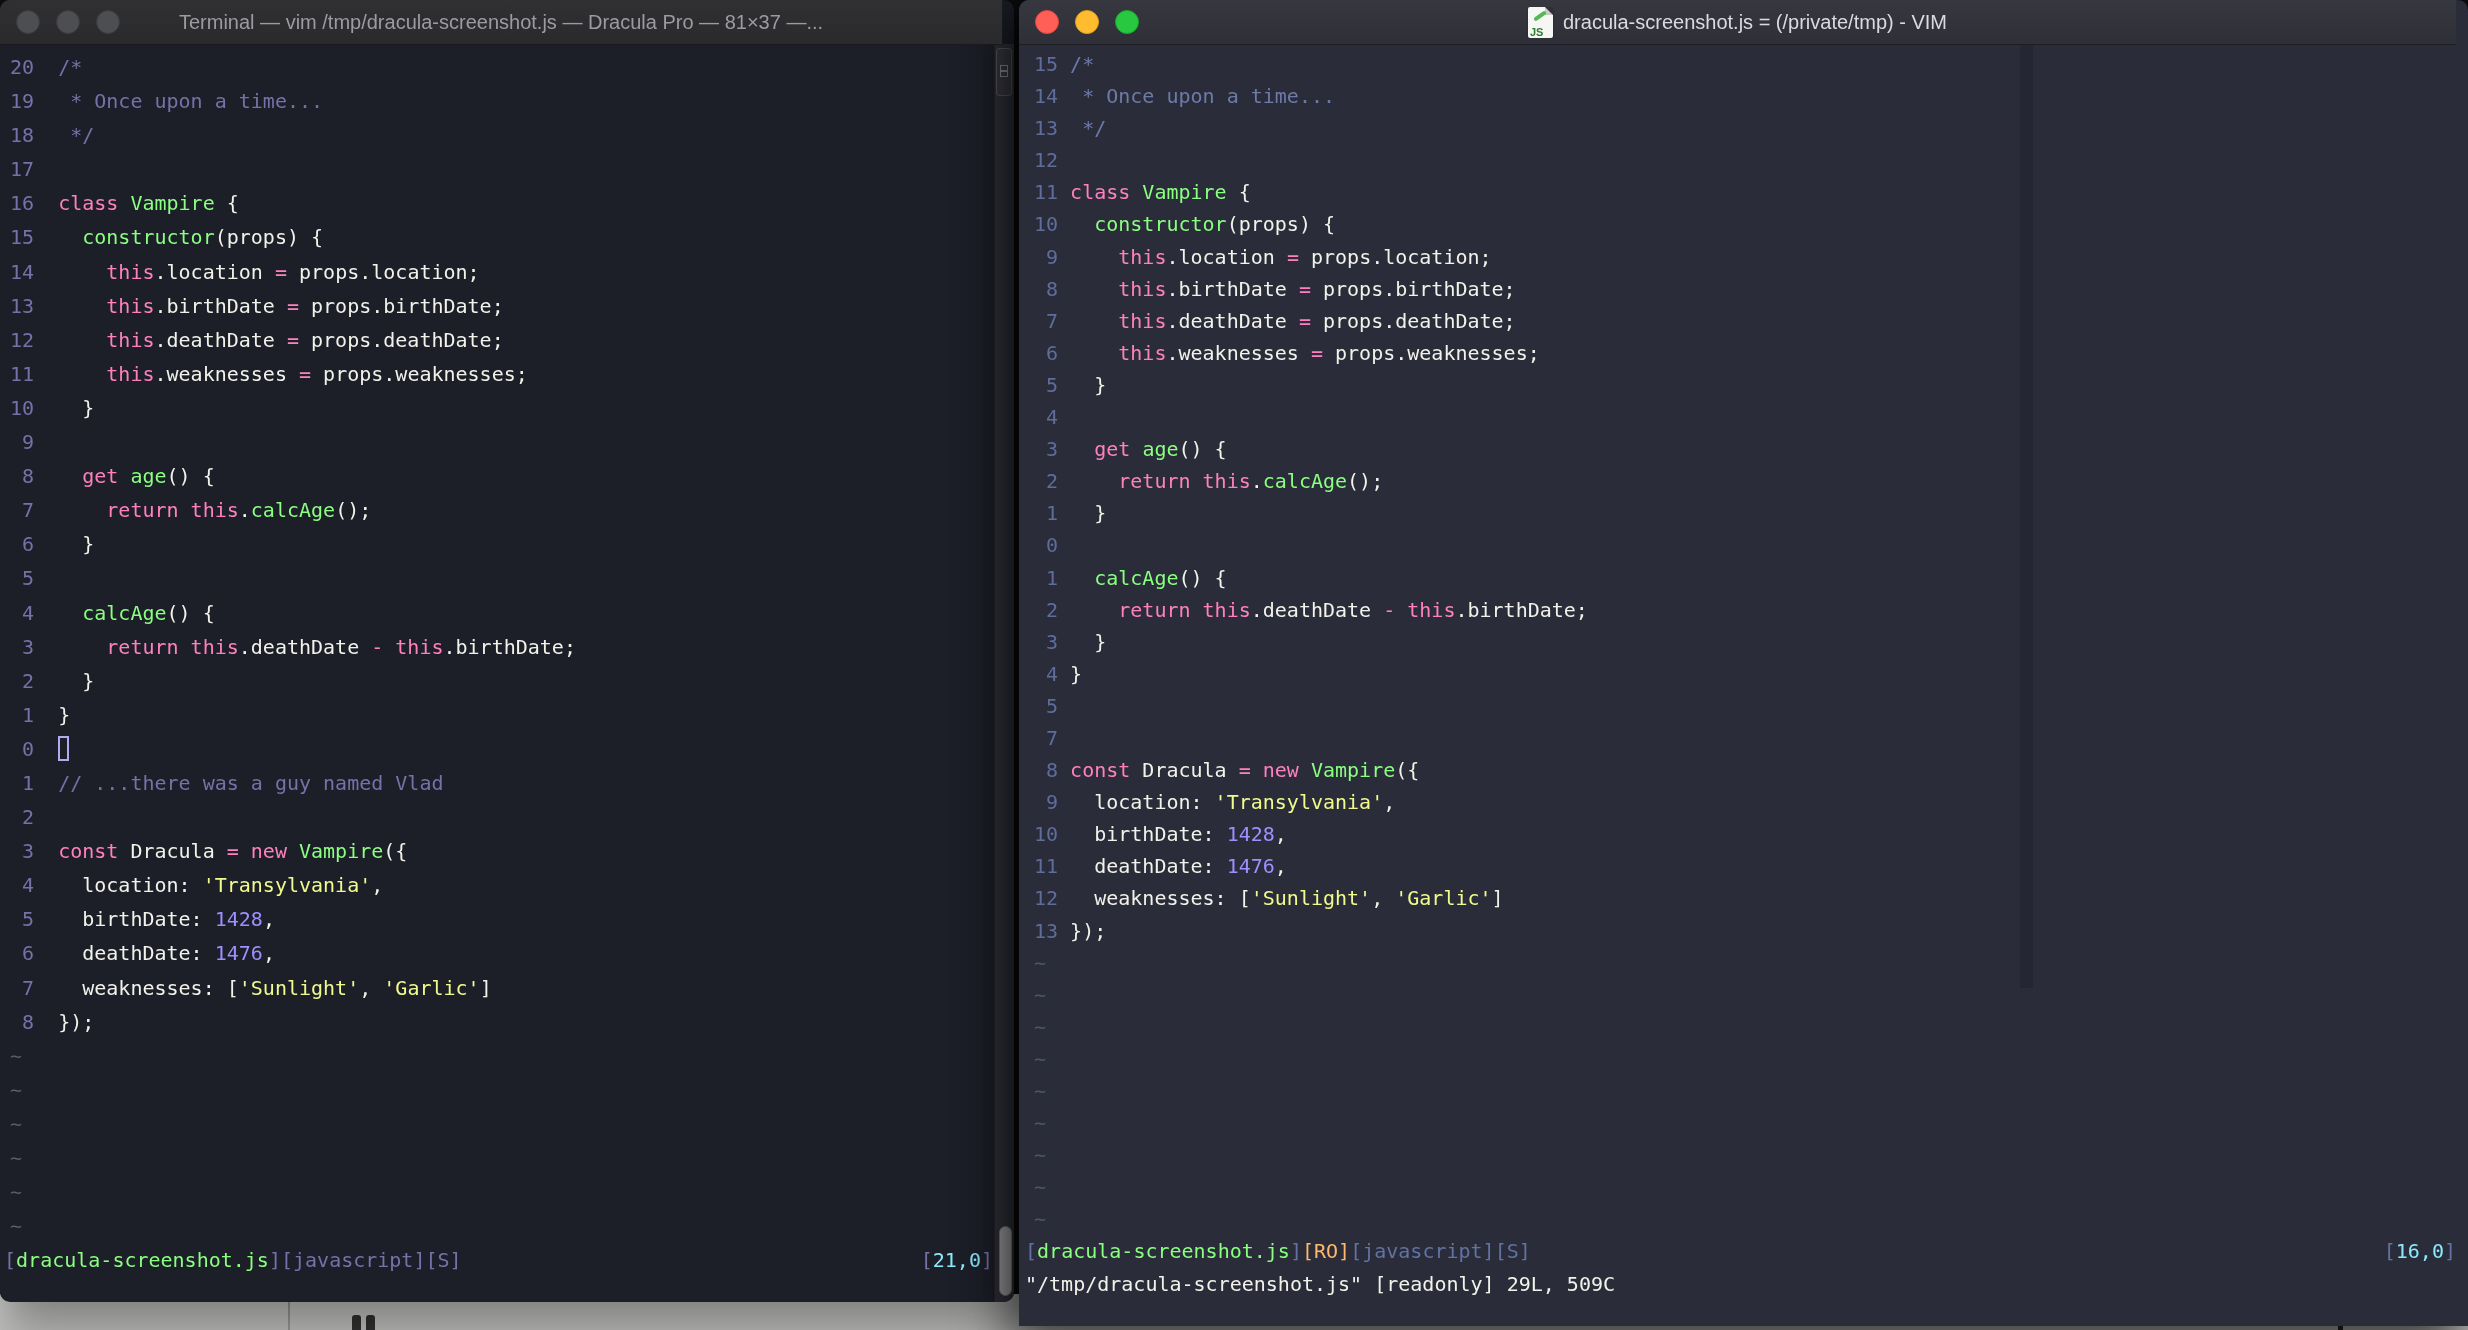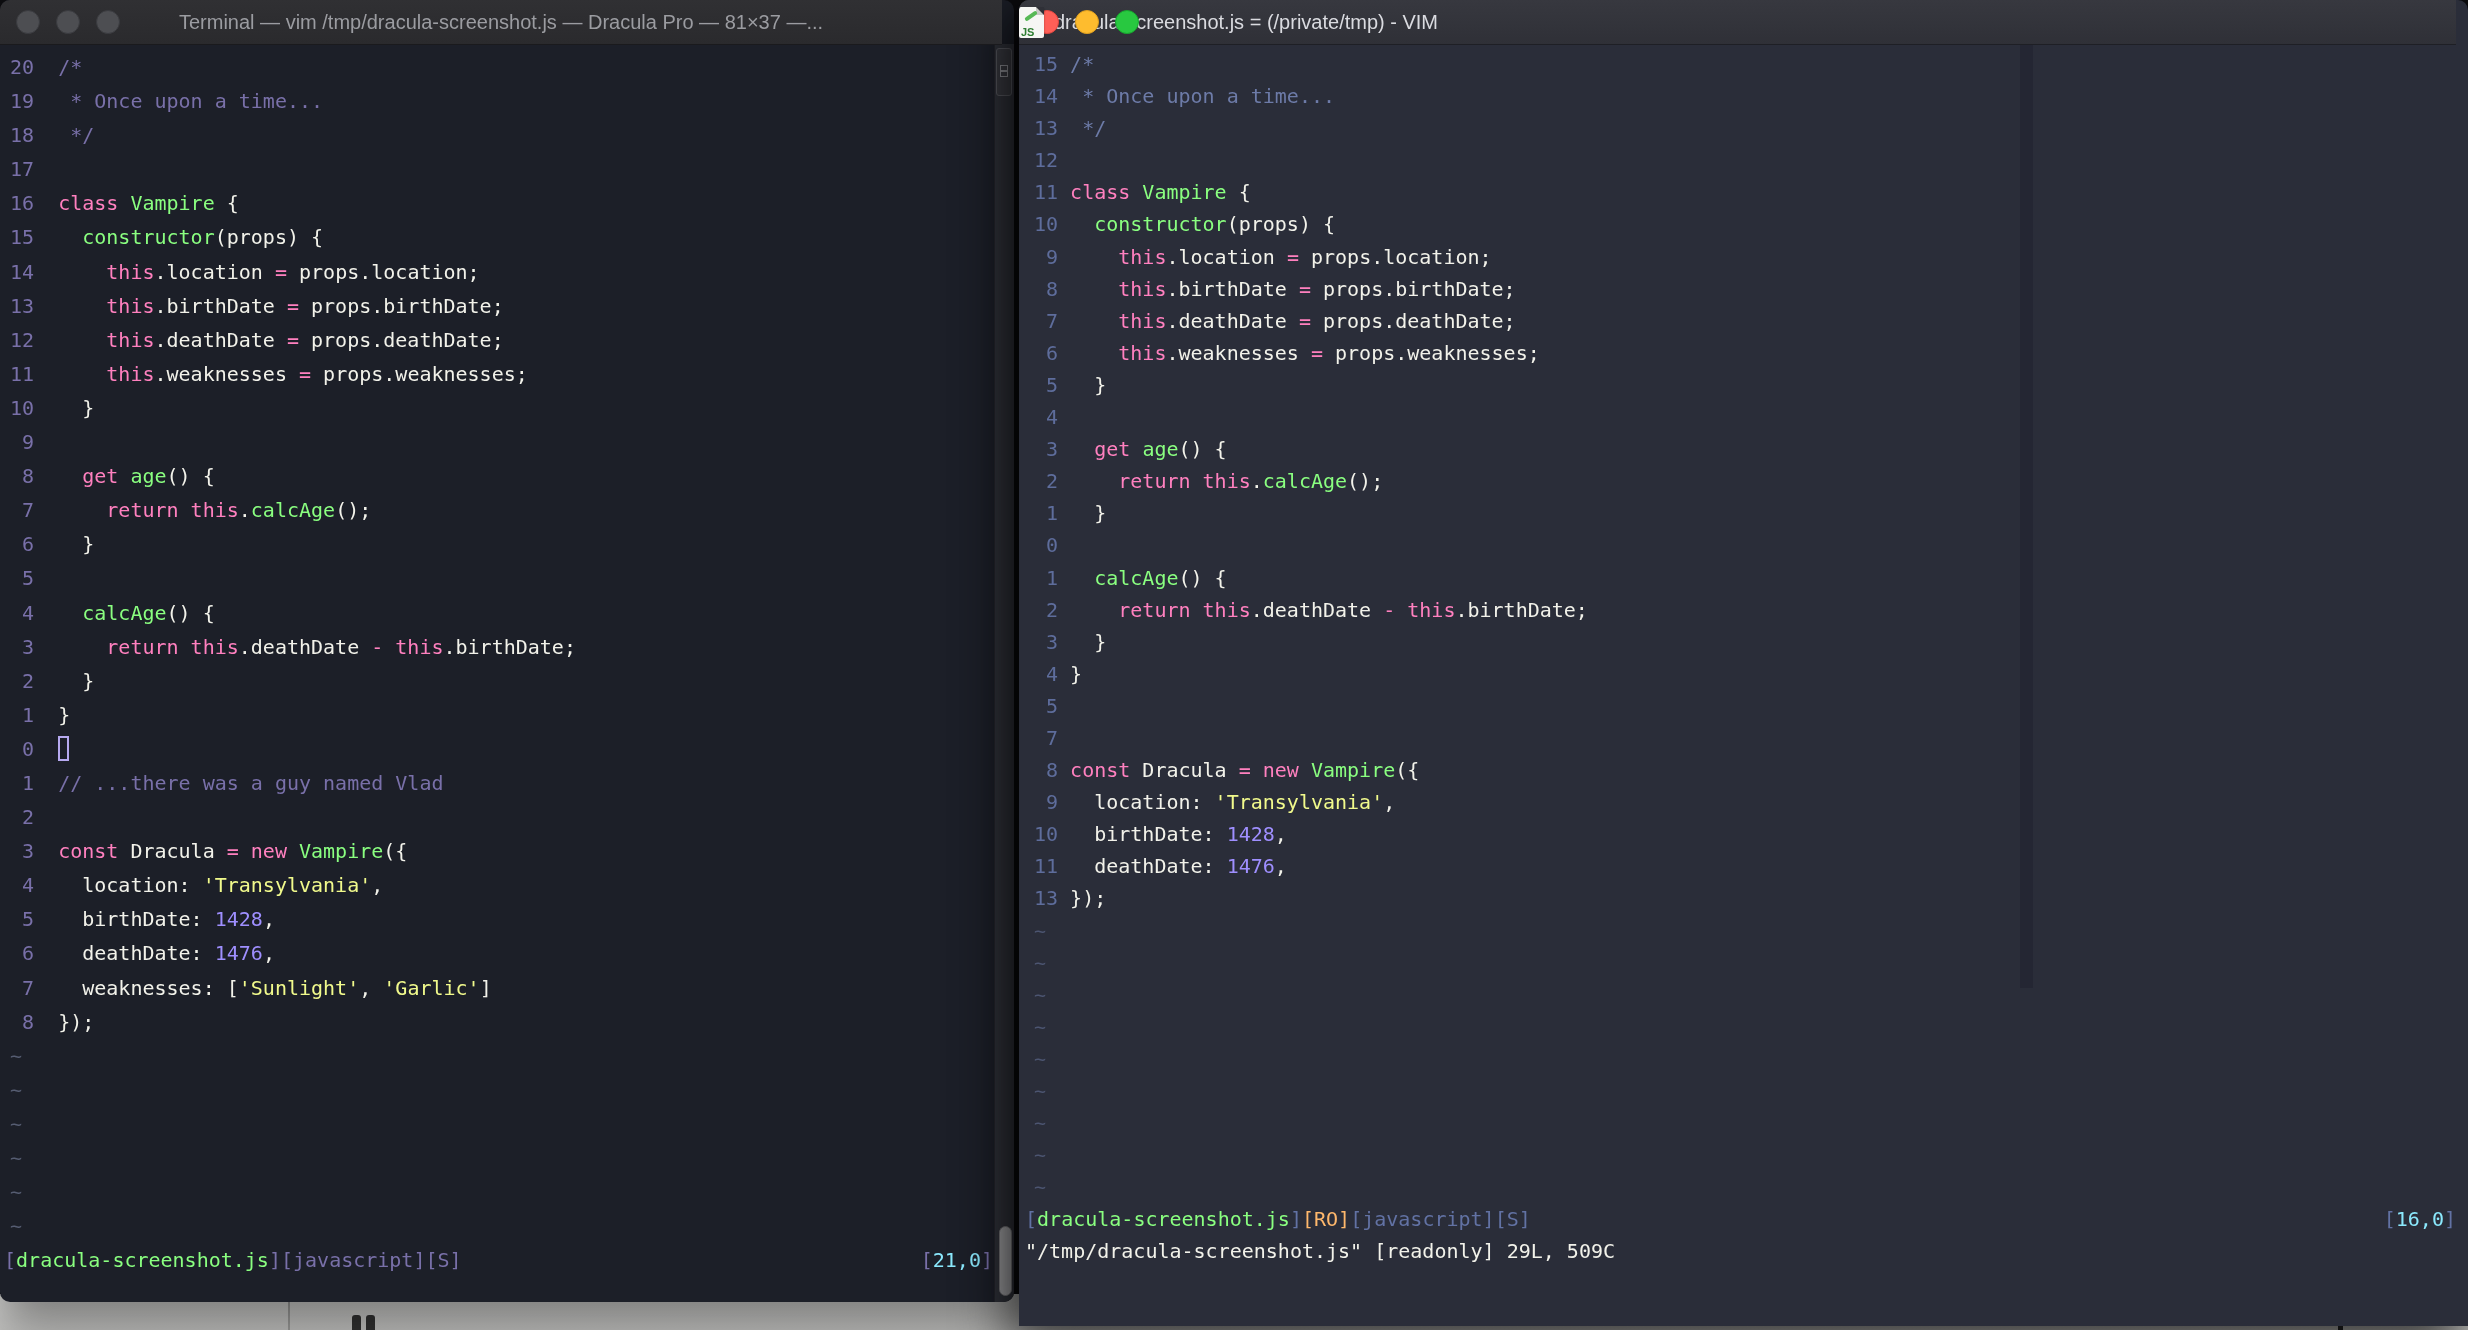--- a/index.html
+++ b/index.html
@@ -28,21 +28,21 @@
   .tb-right{background:linear-gradient(#37383f,#2f3037);border-bottom:1px solid #1e1f25;}
   .lights{position:absolute;left:16px;top:10px;display:flex;gap:16px;}
   .light{width:24px;height:24px;border-radius:50%;box-sizing:border-box;}
   .lg{background:#4d4e52;border:1px solid #3a3b3f;}
   .lr{background:#ff5f57;border:1px solid #df4740;}
   .ly{background:#febc2e;border:1px solid #de9f1f;}
   .lgr{background:#28c840;border:1px solid #17a52e;}
   .title{width:100%;text-align:center;font-family:"Liberation Sans",sans-serif;font-size:20px;
     white-space:nowrap;overflow:hidden;}
   .tb-left .title{color:#9b9ca1;}
-  .tb-right .title{color:#dadbe0;display:flex;align-items:center;gap:10px;}
+  .tb-right .title{color:#dadbe0;display:flex;align-items:center;justify-content:center;gap:10px;}
 
   
   .docicon{width:25px;height:31px;background:#f6f6f4;border-radius:2px;position:relative;flex:0 0 auto;
     box-shadow:0 1px 2px rgba(0,0,0,.4);}
   .docicon .fold{position:absolute;right:0;top:0;width:0;height:0;
     border-left:8px solid #c9c9c6;border-top:8px solid #2f3037;}
   .docicon .pen{position:absolute;left:5px;top:7px;width:14px;height:4px;background:#57b956;
     transform:rotate(-35deg);border-radius:2px;}
   .docicon .jstag{position:absolute;left:2px;bottom:0;font:bold 11px "Liberation Sans",sans-serif;color:#2e7d32;}
 
@@ -178,20 +178,21 @@
       <div class="row"><span class="num" style="color: rgb(94, 109, 156);"> 1</span><span style="color: rgb(242, 242, 234);">  </span><span style="color: rgb(138, 255, 128);">calcAge</span><span style="color: rgb(242, 242, 234);">() {</span></div>
       <div class="row"><span class="num" style="color: rgb(94, 109, 156);"> 2</span><span style="color: rgb(242, 242, 234);">    </span><span style="color: rgb(255, 128, 191);">return this</span><span style="color: rgb(242, 242, 234);">.deathDate </span><span style="color: rgb(255, 128, 191);">-</span><span style="color: rgb(242, 242, 234);"> </span><span style="color: rgb(255, 128, 191);">this</span><span style="color: rgb(242, 242, 234);">.birthDate;</span></div>
       <div class="row"><span class="num" style="color: rgb(94, 109, 156);"> 3</span><span style="color: rgb(242, 242, 234);">  }</span></div>
       <div class="row"><span class="num" style="color: rgb(94, 109, 156);"> 4</span><span style="color: rgb(242, 242, 234);">}</span></div>
       <div class="row"><span class="num" style="color: rgb(94, 109, 156);"> 5</span></div>
       <div class="row"><span class="num" style="color: rgb(94, 109, 156);"> 7</span></div>
       <div class="row"><span class="num" style="color: rgb(94, 109, 156);"> 8</span><span style="color: rgb(255, 128, 191);">const </span><span style="color: rgb(242, 242, 234);">Dracula </span><span style="color: rgb(255, 128, 191);">= new </span><span style="color: rgb(138, 255, 128);">Vampire</span><span style="color: rgb(242, 242, 234);">({</span></div>
       <div class="row"><span class="num" style="color: rgb(94, 109, 156);"> 9</span><span style="color: rgb(242, 242, 234);">  location: </span><span style="color: rgb(241, 250, 140);">'Transylvania'</span><span style="color: rgb(242, 242, 234);">,</span></div>
       <div class="row"><span class="num" style="color: rgb(94, 109, 156);">10</span><span style="color: rgb(242, 242, 234);">  birthDate: </span><span style="color: rgb(159, 143, 255);">1428</span><span style="color: rgb(242, 242, 234);">,</span></div>
       <div class="row"><span class="num" style="color: rgb(94, 109, 156);">11</span><span style="color: rgb(242, 242, 234);">  deathDate: </span><span style="color: rgb(159, 143, 255);">1476</span><span style="color: rgb(242, 242, 234);">,</span></div>
+      <div class="row"><span class="num" style="color: rgb(94, 109, 156);">12</span><span style="color: rgb(242, 242, 234);">  weaknesses: [</span><span style="color: rgb(241, 250, 140);">'Sunlight'</span><span style="color: rgb(242, 242, 234);">, </span><span style="color: rgb(241, 250, 140);">'Garlic'</span><span style="color: rgb(242, 242, 234);">]</span></div>
       <div class="row"><span class="num" style="color: rgb(94, 109, 156);">13</span><span style="color: rgb(242, 242, 234);">});</span></div>
       <div class="row"><span style="color: rgb(76, 85, 113);">~</span></div>
       <div class="row"><span style="color: rgb(76, 85, 113);">~</span></div>
       <div class="row"><span style="color: rgb(76, 85, 113);">~</span></div>
       <div class="row"><span style="color: rgb(76, 85, 113);">~</span></div>
       <div class="row"><span style="color: rgb(76, 85, 113);">~</span></div>
       <div class="row"><span style="color: rgb(76, 85, 113);">~</span></div>
       <div class="row"><span style="color: rgb(76, 85, 113);">~</span></div>
       <div class="row"><span style="color: rgb(76, 85, 113);">~</span></div>
       <div class="row"><span style="color: rgb(76, 85, 113);">~</span></div>

